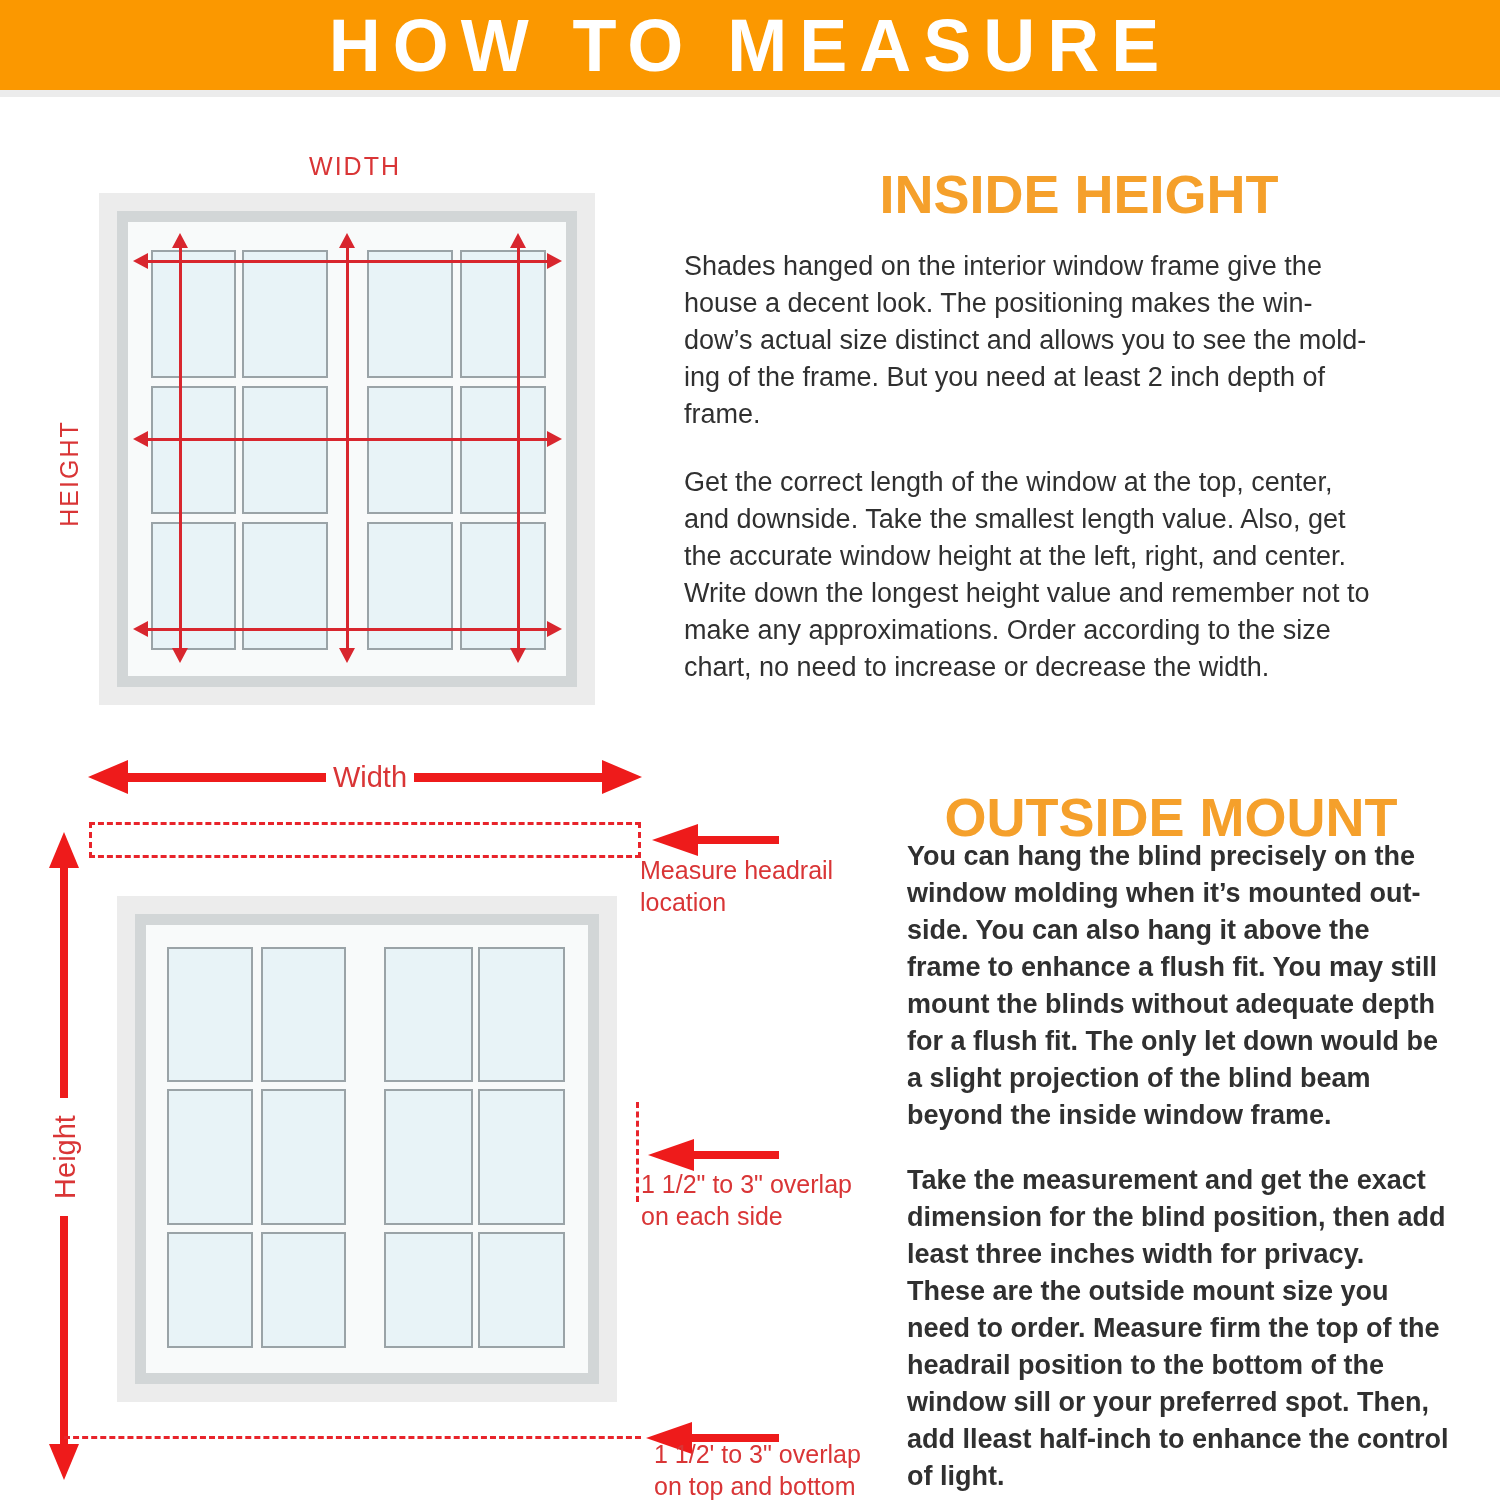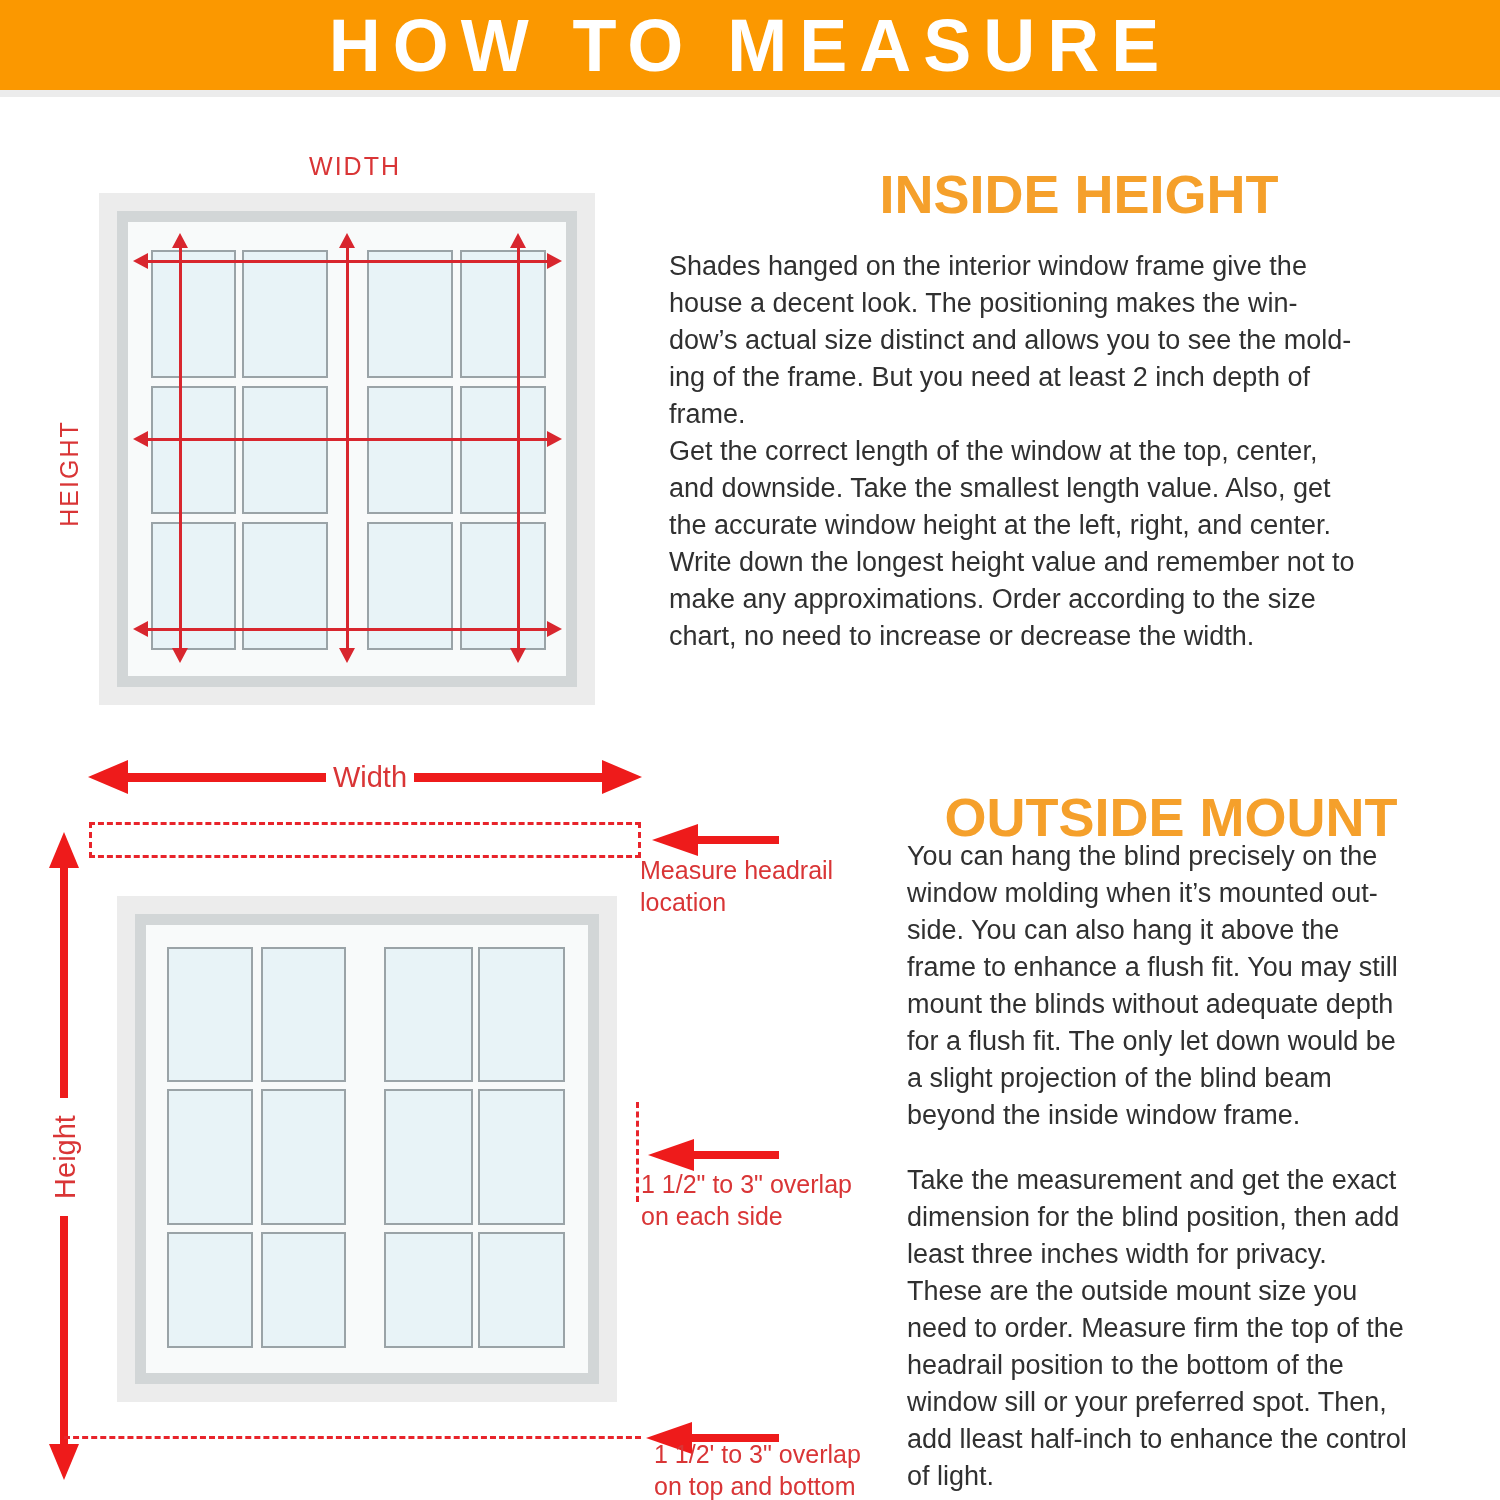--- a/index.html
+++ b/index.html
@@ -16,23 +16,23 @@
     color:#fff; letter-spacing:12px; transform:scaleY(1.04); }
   .banner-shadow{ position:absolute; left:0; top:90px; width:1500px; height:7px; background:#ececec; }
 
   
   .heading{ position:absolute; font-size:54px; font-weight:bold;
     color:var(--heading_orange,#F5A02B); text-align:center; }
   .inside-heading{ left:693px; top:163px; width:772px; }
   .outside-heading{ left:890px; top:742px; width:562px;margin-top:44px; }
   .copy{ position:absolute; font-size:27px; line-height:37px; color:var(--text,#303030); }
   .copy p{ white-space:pre-line; }
-  .inside-copy{ left:669px; top:248px; width:790px; }
-  .inside-copy p + p{ }
-  .outside-copy{ left:907px; top:838px; width:580px; }
+  .inside-copy{ left:684px; top:248px; width:790px; }
+  .inside-copy p + p{ margin-top:31px; }
+  .outside-copy{ left:907px; top:838px; width:580px;font-weight:bold; }
   .outside-copy p + p{ margin-top:28px; }
 
   
   .win{ position:absolute; background:var(--win_outer,#ECECEC); }
   .win .mid{ position:absolute; inset:18px; background:var(--win_mid,#D2D6D7); }
   .win .inner{ position:absolute; inset:29px; background:var(--win_inner,#F8FAFA); }
   .win-top{ left:99px; top:193px; width:496px; height:512px; }
   .win-bottom{ left:117px; top:896px; width:500px; height:506px; }
   .panes{ position:absolute; display:grid; }
   .panes-top{ left:52px; top:57px; width:395px; height:400px;

